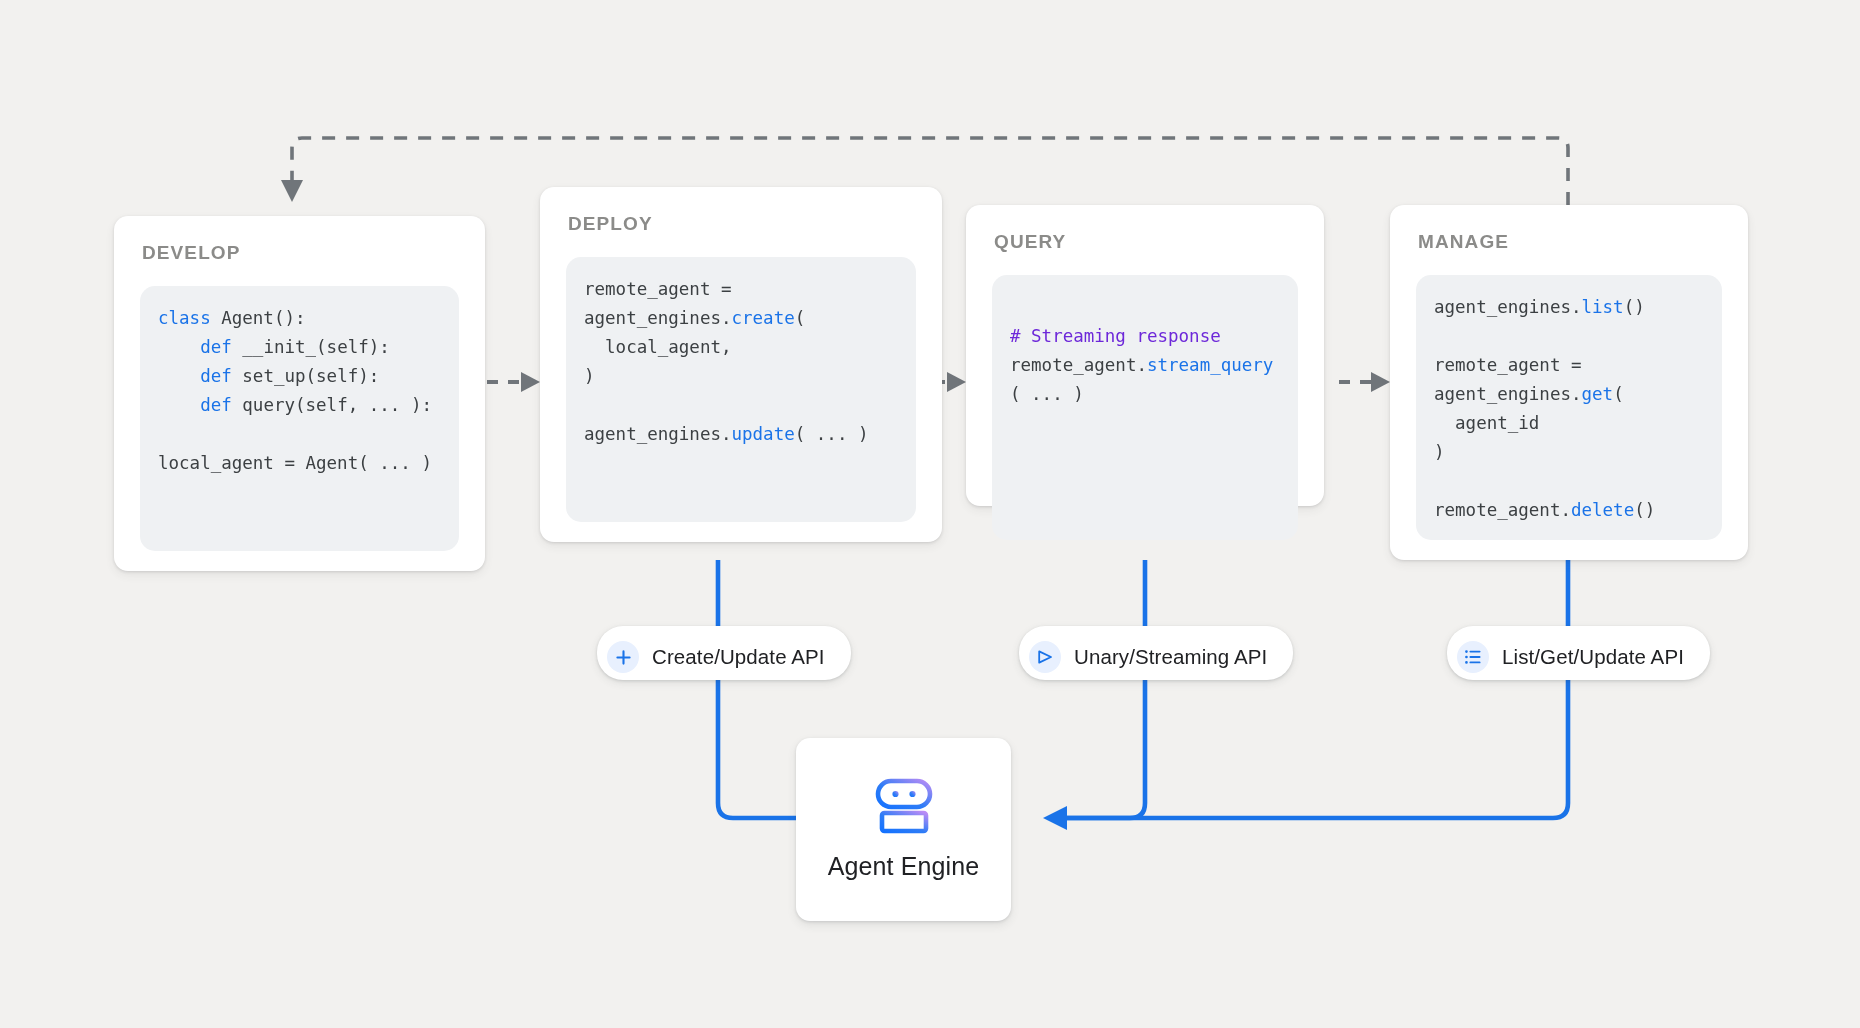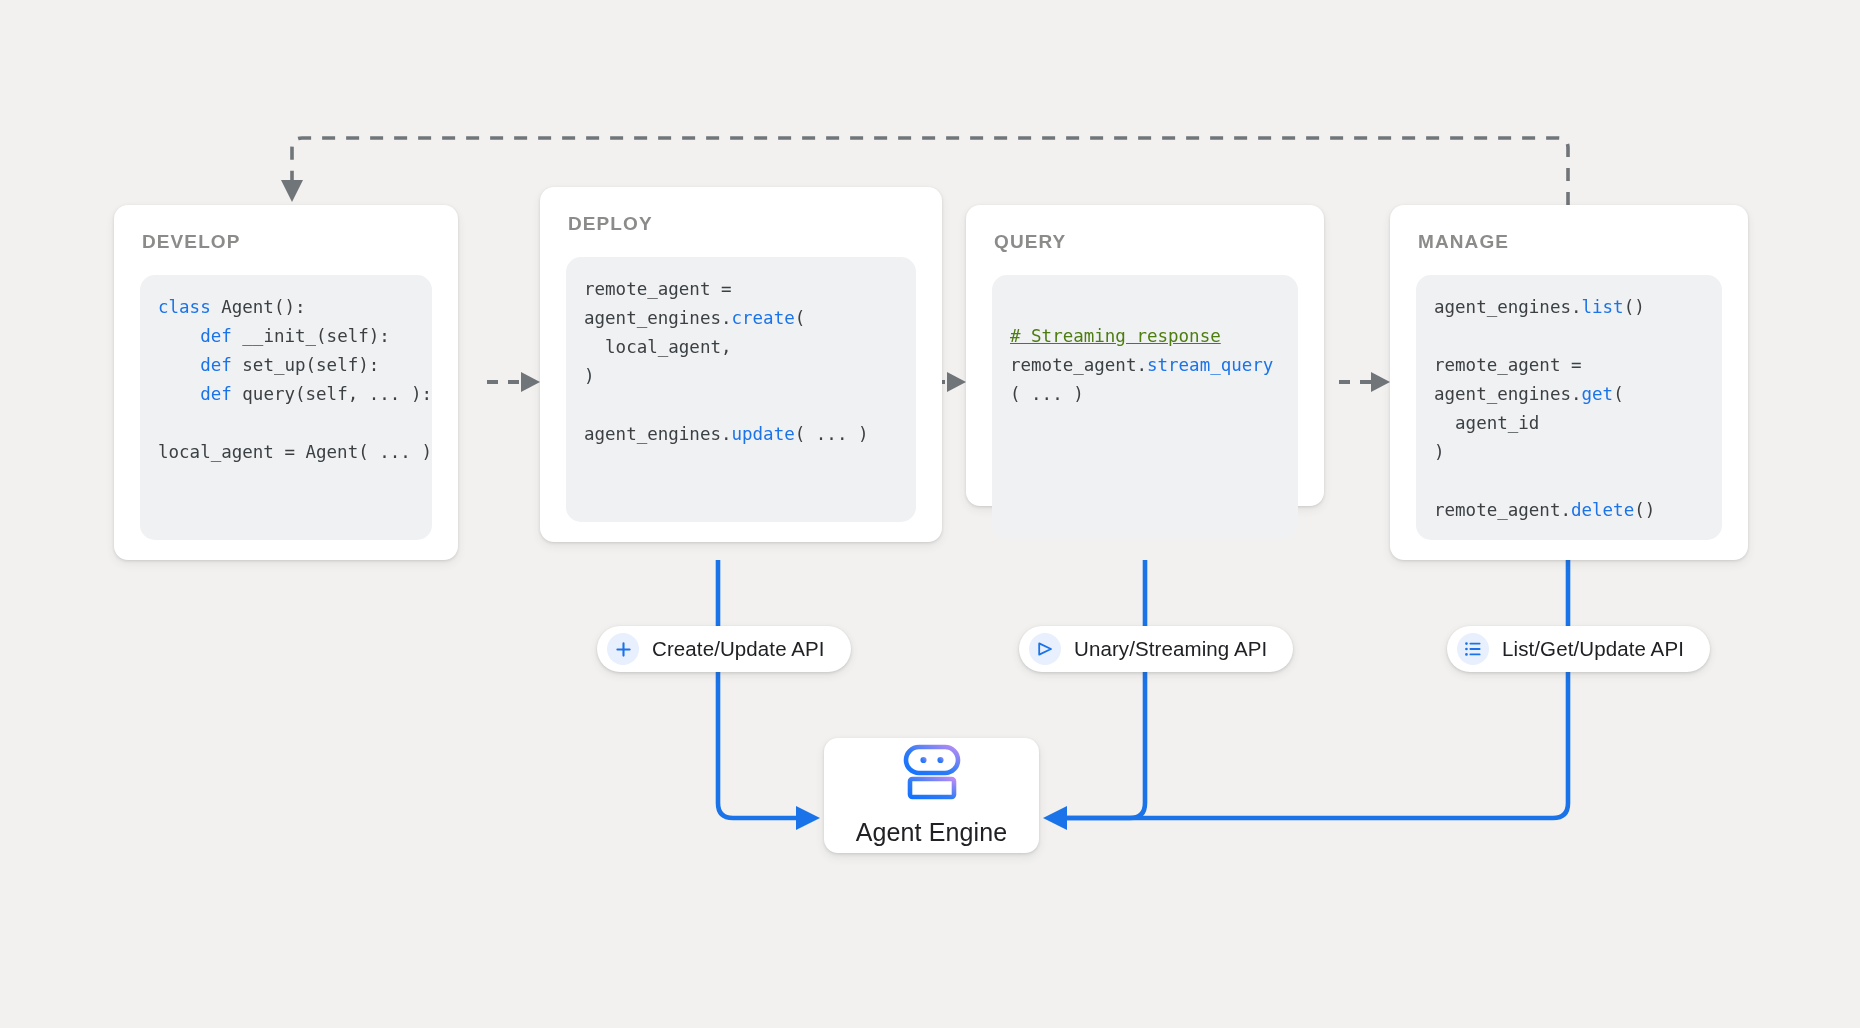--- a/index.html
+++ b/index.html
@@ -58,41 +58,41 @@
     padding: 18px 18px 18px 18px;
     font-family: "DejaVu Sans Mono", "Liberation Mono", monospace;
     font-size: 17.5px;
     line-height: 29px;
     color: #3c4043;
     white-space: pre;
     box-sizing: border-box;
   }
   .code .kw { color: #1a73e8; }
   .code .fn { color: #1a73e8; }
-  .code .cm { color: #4d7c0f; text-decoration: underline; }
-
-  
-  #card-develop { left: 114px;  top: 205px; width: 344px;  height: 355px; }
+  .code .cm { color: #6d28d9; }
+
+  
+  #card-develop { left: 114px;  top: 216px; width: 371px;  height: 355px; }
   #card-deploy  { left: 540px;  top: 187px; width: 402px;  height: 355px; }
   #card-query   { left: 966px;  top: 205px; width: 358px;  height: 301px; }
   #card-manage  { left: 1390px; top: 205px; width: 358px;  height: 355px; }
 
   #card-develop .code { height: 265px; }
   #card-deploy  .code { height: 265px; }
   #card-query   .code { height: 265px; }
   #card-manage  .code { height: 265px; }
 
   
   .pill {
     position: absolute;
     display: flex;
     align-items: center;
     gap: 13px;
     height: 46px;
-    padding: 0 26px 0 10px;
+    padding: 8px 26px 0 10px;
     background: #ffffff;
     border-radius: 26px;
     box-shadow: 0 1px 3px rgba(60,64,67,.18), 0 3px 8px rgba(60,64,67,.10);
     z-index: 4;
     white-space: nowrap;
   }
   .pill-icon {
     width: 32px;
     height: 32px;
     border-radius: 50%;
@@ -107,24 +107,24 @@
     color: #202124;
     letter-spacing: .1px;
   }
   #pill-create { left: 597px;  top: 626px; }
   #pill-unary  { left: 1019px; top: 626px; }
   #pill-list   { left: 1447px; top: 626px; }
 
   
   #agent-engine {
     position: absolute;
-    left: 824px;
+    left: 796px;
     top: 738px;
     width: 215px;
-    height: 115px;
+    height: 183px;
     background: #ffffff;
     border-radius: 14px;
     box-shadow: 0 1px 3px rgba(60,64,67,.16), 0 4px 10px rgba(60,64,67,.10);
     z-index: 4;
     display: flex;
     flex-direction: column;
     align-items: center;
     justify-content: center;
     gap: 14px;
   }

